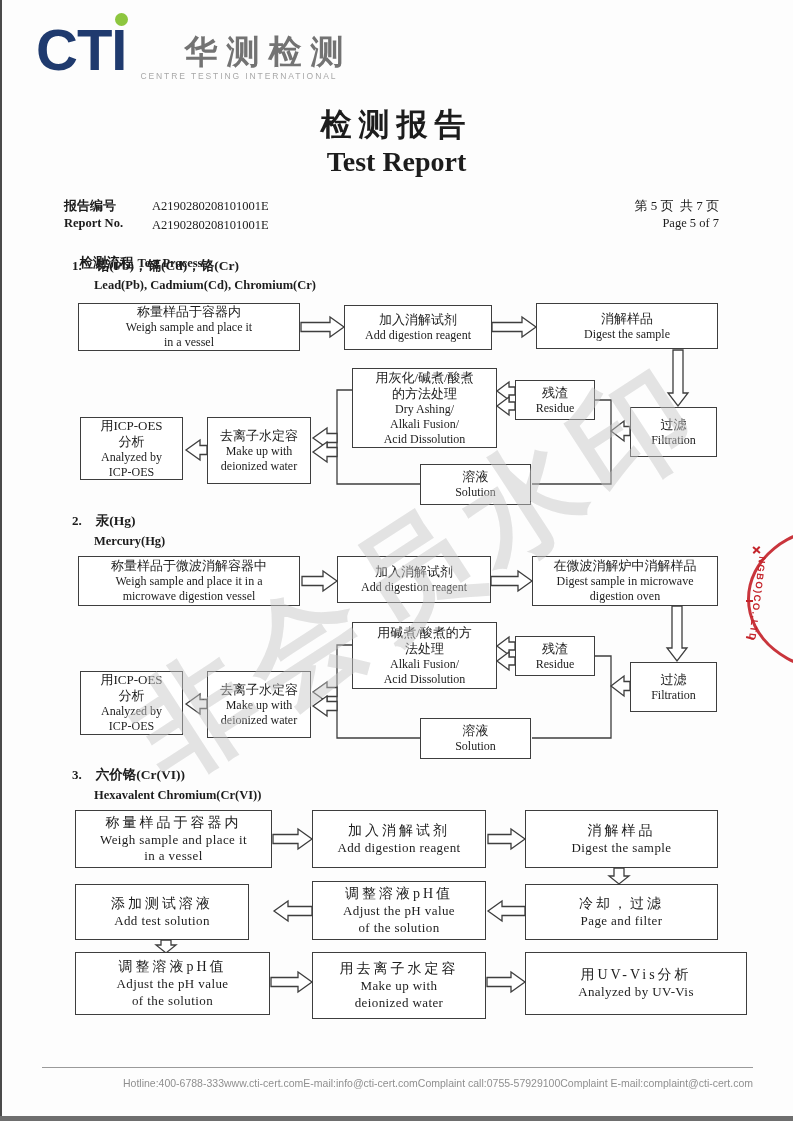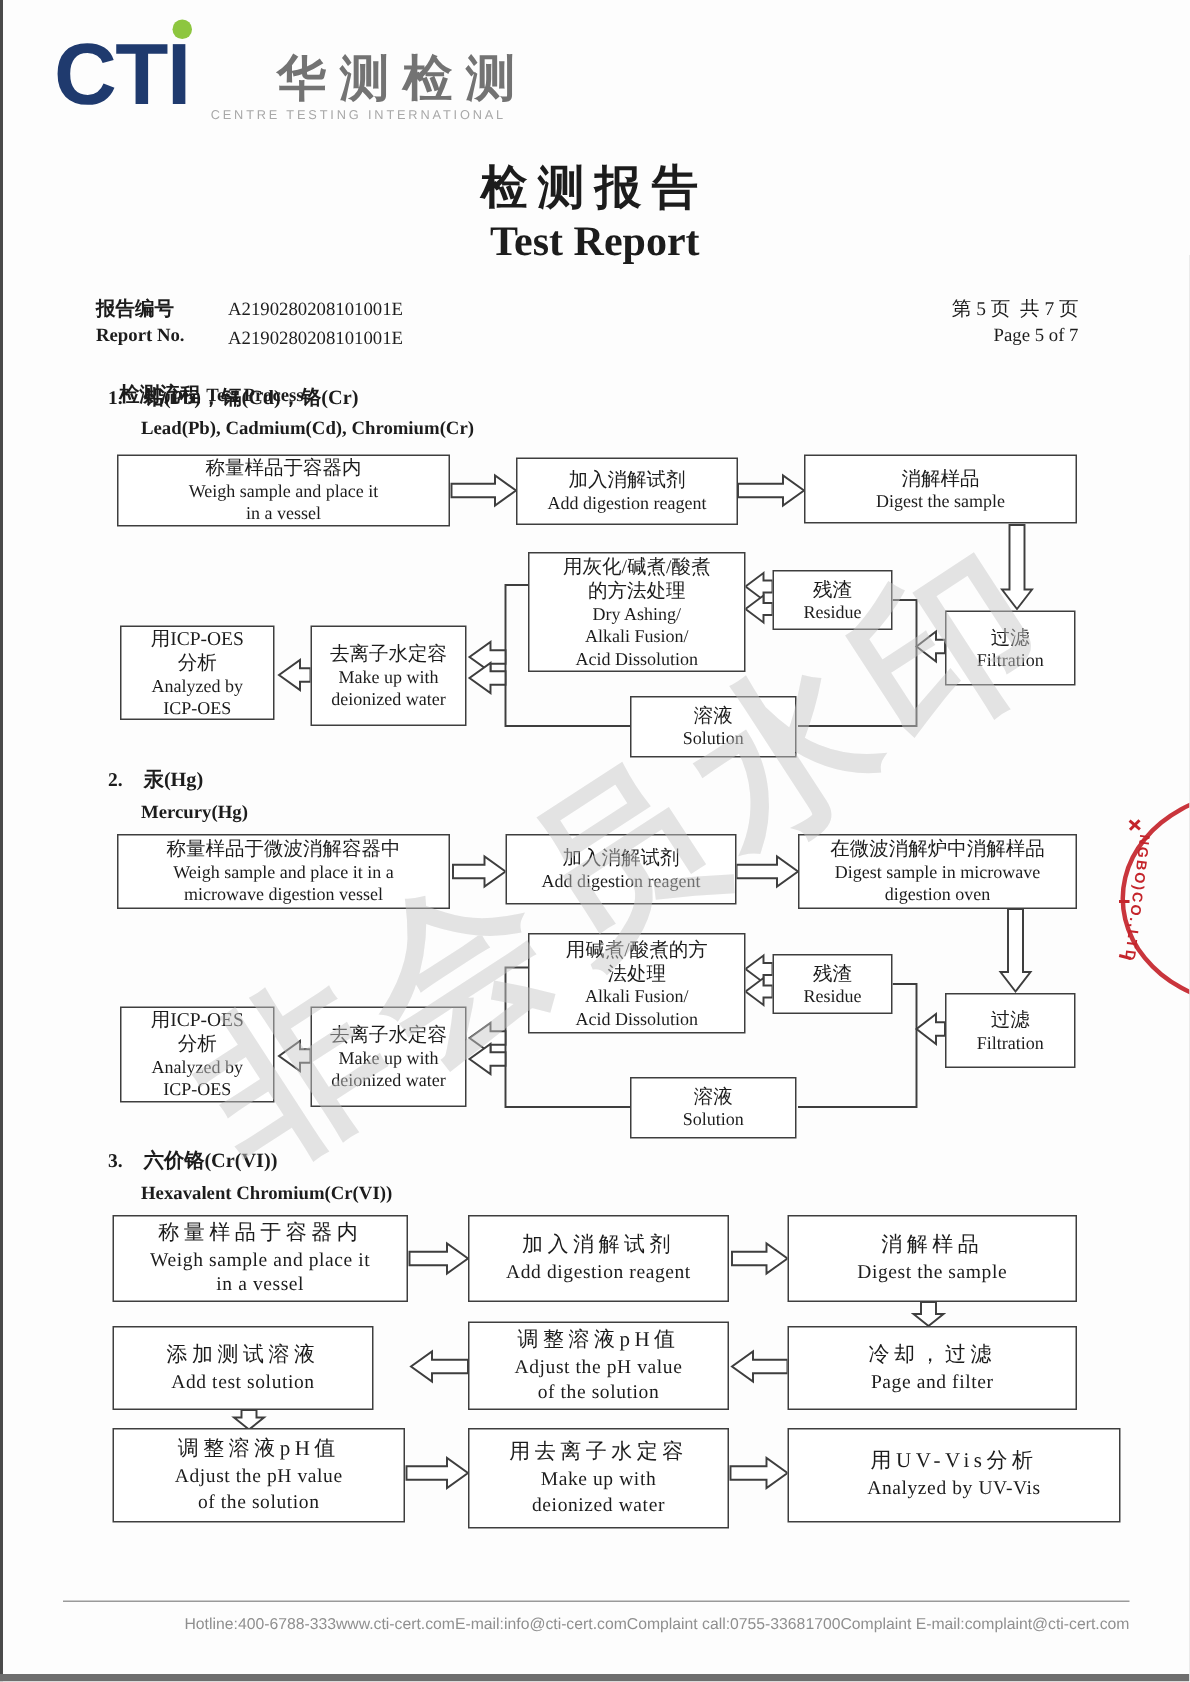--- a/index.html
+++ b/index.html
@@ -314,16 +314,16 @@
   <div class="stamp-star1"></div>
   <div class="stamp-star2"></div>
   <div class="stamp-dash1"></div>
   <div class="stamp-dash2"></div>
 
   <div class="footer-line"></div>
   <div class="footer">
     <span>Hotline:400-6788-333</span>
     <span>www.cti-cert.com</span>
     <span>E-mail:info@cti-cert.com</span>
-    <span>Complaint call:0755-33681700</span>
+    <span>Complaint call:0755-57929100</span>
     <span>Complaint E-mail:complaint@cti-cert.com</span>
   </div>
 </div>
 
 </body></html>

